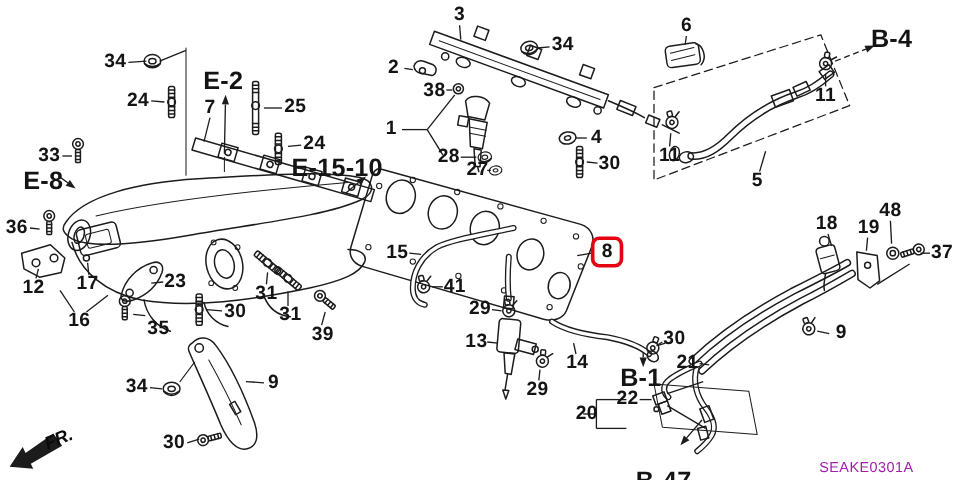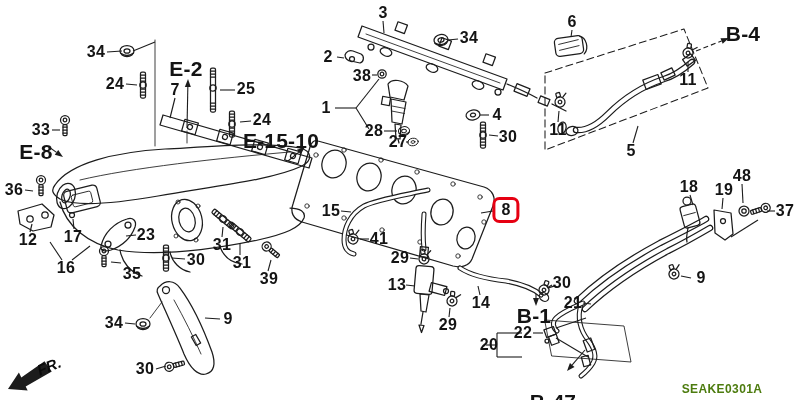--- a/index.html
+++ b/index.html
@@ -17,21 +17,21 @@
   #overlay line{stroke:var(--line,#1c1c1c);stroke-width:1.1}
   #overlay .dashed{stroke-dasharray:5 3}
   #overlay polygon{fill:var(--line,#1c1c1c);stroke:none}
   .callout{position:absolute;transform:translate(-50%,-50%);font-size:16px;font-weight:600;
            color:#141414;letter-spacing:.3px;white-space:nowrap;line-height:1;z-index:3}
   .callout.ref{font-weight:700;font-size:21px;letter-spacing:.2px}
   .callout.hl{border:3px solid var(--hl,#e60012);border-radius:7px;padding:2px 6px;background:#fff}
   .fr{position:absolute;left:49px;top:366px;transform:translate(-50%,-50%) rotate(-22deg);
       font-weight:800;font-style:italic;font-size:15px;color:#0a0a0a;z-index:3}
   .code{position:absolute;left:722px;top:389px;transform:translate(-50%,-50%);
-        font-size:12px;font-weight:700;color:#4d7c0f;letter-spacing:.4px;z-index:3}
+        font-size:12px;font-weight:400;color:#a21caf;letter-spacing:.4px;z-index:3}
 </style>
 </head>
 <body>
 
 <div id="stage">
 
   <svg class="art" width="800" height="400" viewBox="0 0 800 400">
     <defs>
       <g id="stud">
         <rect x="-2.5" y="-13" width="5" height="26" rx="1.5"></rect>

